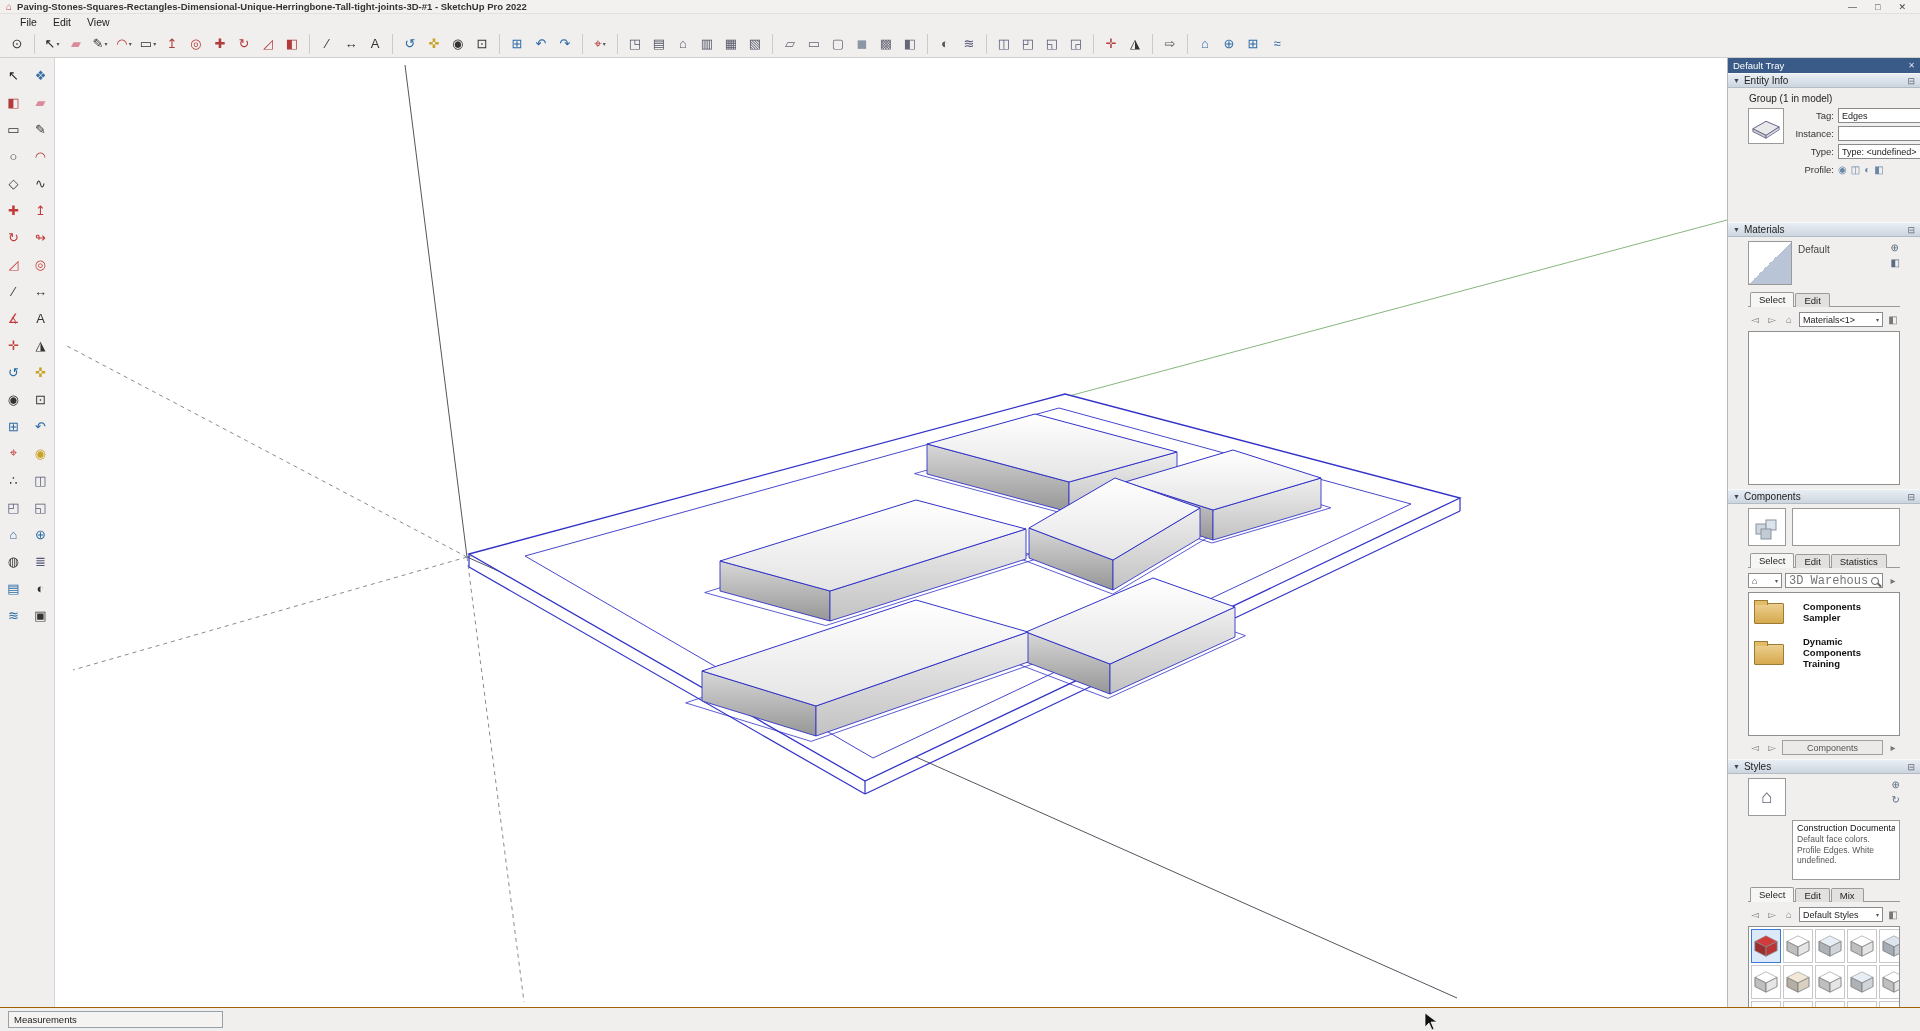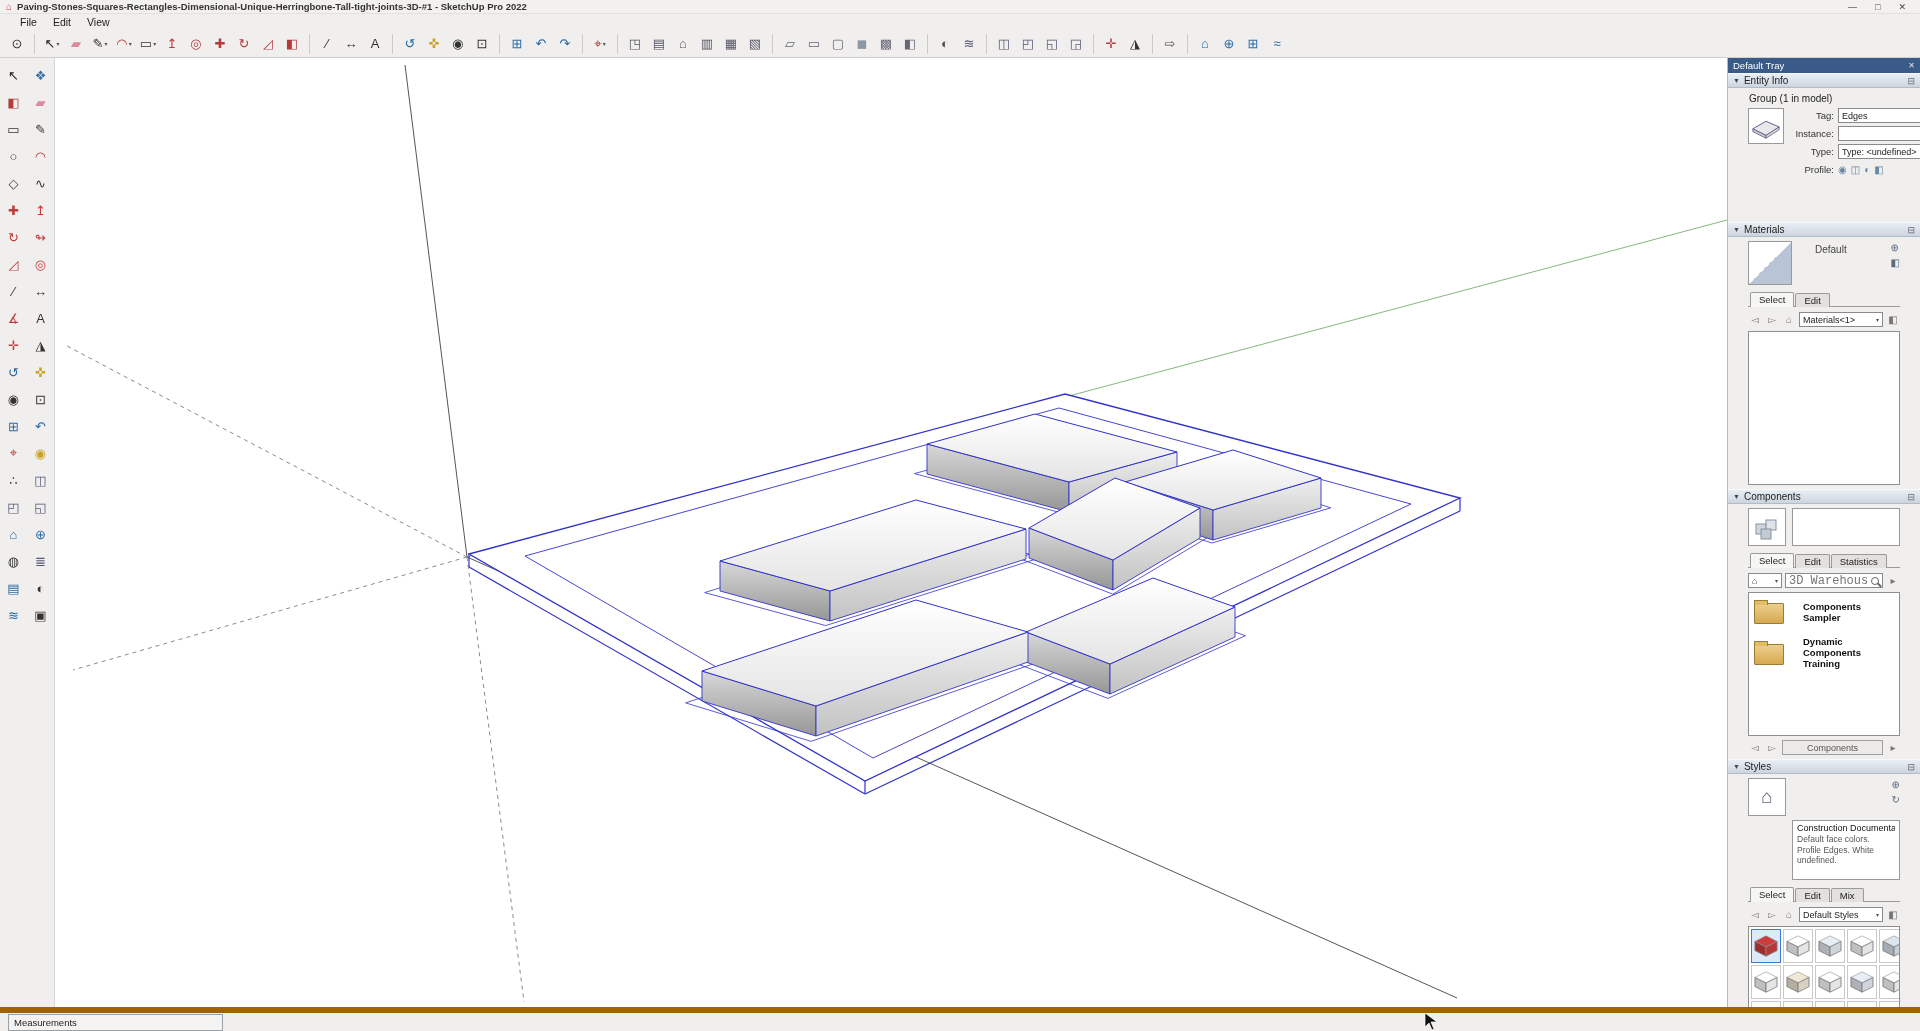--- a/index.html
+++ b/index.html
@@ -66,21 +66,21 @@
   .combo { flex:1; background:#fff; border:1px solid #8a8a8a; height:15px; font-size:9px;
            display:flex; align-items:center; justify-content:space-between; padding:0 3px;
            min-width:0; white-space:nowrap; overflow:hidden; }
   .combo .cv { font-size:6px; color:#555; margin-left:3px; }
   .tinput { flex:1; background:#fff; border:1px solid #8a8a8a; height:15px; font-size:9px; padding:0 3px;
             font-family:"Liberation Sans",sans-serif; min-width:0;}
   .toggle-icons { display:flex; gap:4px; }
   .toggle-icons span { font-size:10px; color:#6a87a8; }
 
   .mat-main { display:flex; gap:6px; position:relative; }
-  .mat-name { font-size:10px; color:#444; margin-top:3px;margin-left:17px; }
+  .mat-name { font-size:10px; color:#444; margin-top:3px; }
   .side-icons { position:absolute; right:0; top:1px; display:flex; flex-direction:column; gap:4px; }
   .side-icons span { font-size:10px; color:#5a6b80; }
 
   .tabs { display:flex; align-items:flex-end; height:17px; margin-top:5px;
           border-bottom:1px solid #9a9a9a; padding-left:2px; flex:none;}
   .tab { border:1px solid #9a9a9a; border-bottom:none; background:#e2e1df; padding:1px 8px 1px 8px;
          font-size:9.5px; border-radius:2px 2px 0 0; position:relative; top:1px; margin-right:1px;}
   .tab.active { background:#f6f6f4; padding-bottom:2px; z-index:2; }
 
   .navrow { display:flex; align-items:center; gap:3px; margin:5px 0 4px 0; flex:none; }
@@ -113,21 +113,21 @@
          display:inline-block; }
   .mag::after { content:''; position:absolute; width:5px; height:1.5px; background:#666;
                 transform:rotate(45deg); right:-4px; bottom:-2px; }
   .searchbox { flex:1; background:#fff; border:1px solid #8a8a8a; height:15px; display:flex;
                align-items:center; padding:0 3px; gap:3px; min-width:0;}
   .searchbox input { border:none; outline:none; flex:1; font-size:12px; color:#999; min-width:0;
                      font-family:Liberation Mono, monospace; background:transparent;}
 
   
   .statusbar { position:absolute; left:0; top:1007px; width:1920px; height:24px;
-               background:#f0efed; border-top:6px solid #a16207; display:flex; align-items:center; }
+               background:#f0efed; border-top:1px solid #a16207; display:flex; align-items:center; }
   .measfield { margin-left:8px; width:215px; height:17px; border:1px solid #98a0a8;
                background:#f4f3f1; font-size:9.5px; color:#222; display:flex; align-items:center;
                padding:0 5px; }
 
   .cursor { position:absolute; left:1424px; top:1012px; width:14px; height:20px; z-index:50;
             pointer-events:none; }
 </style>
 </head>
 <body>
 

